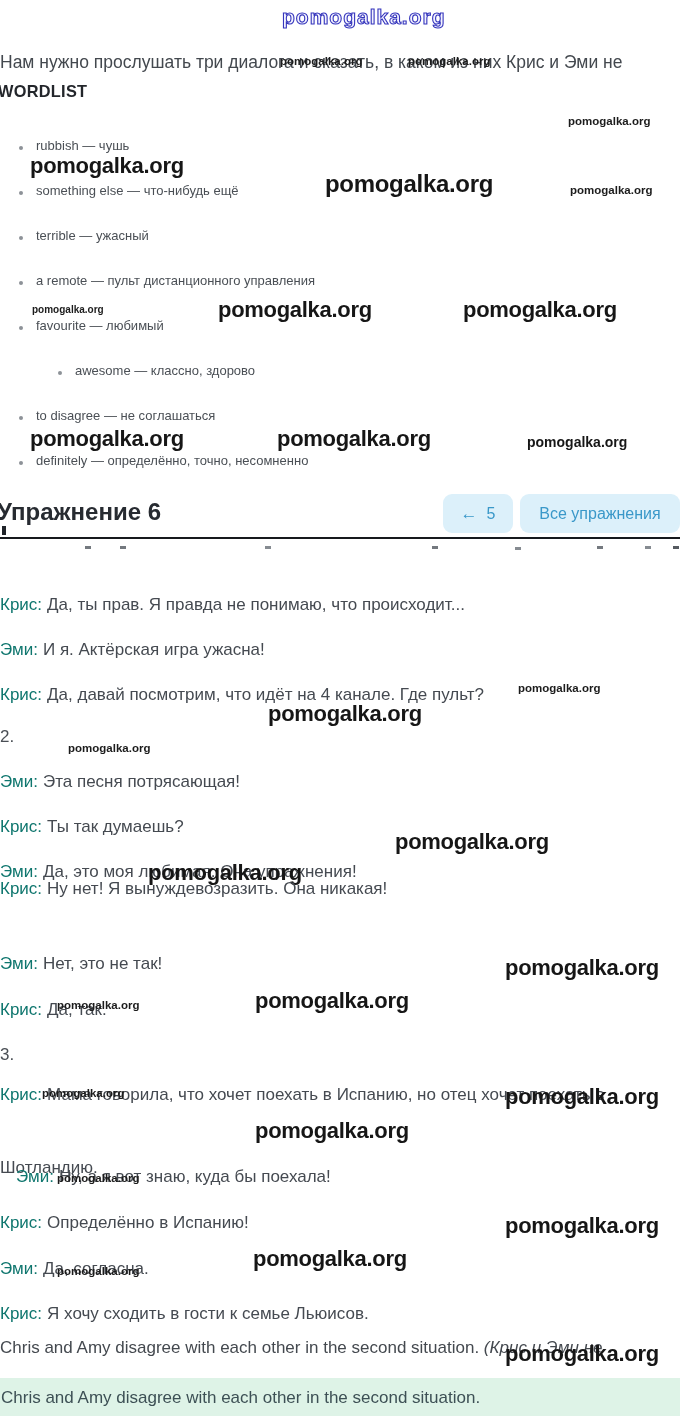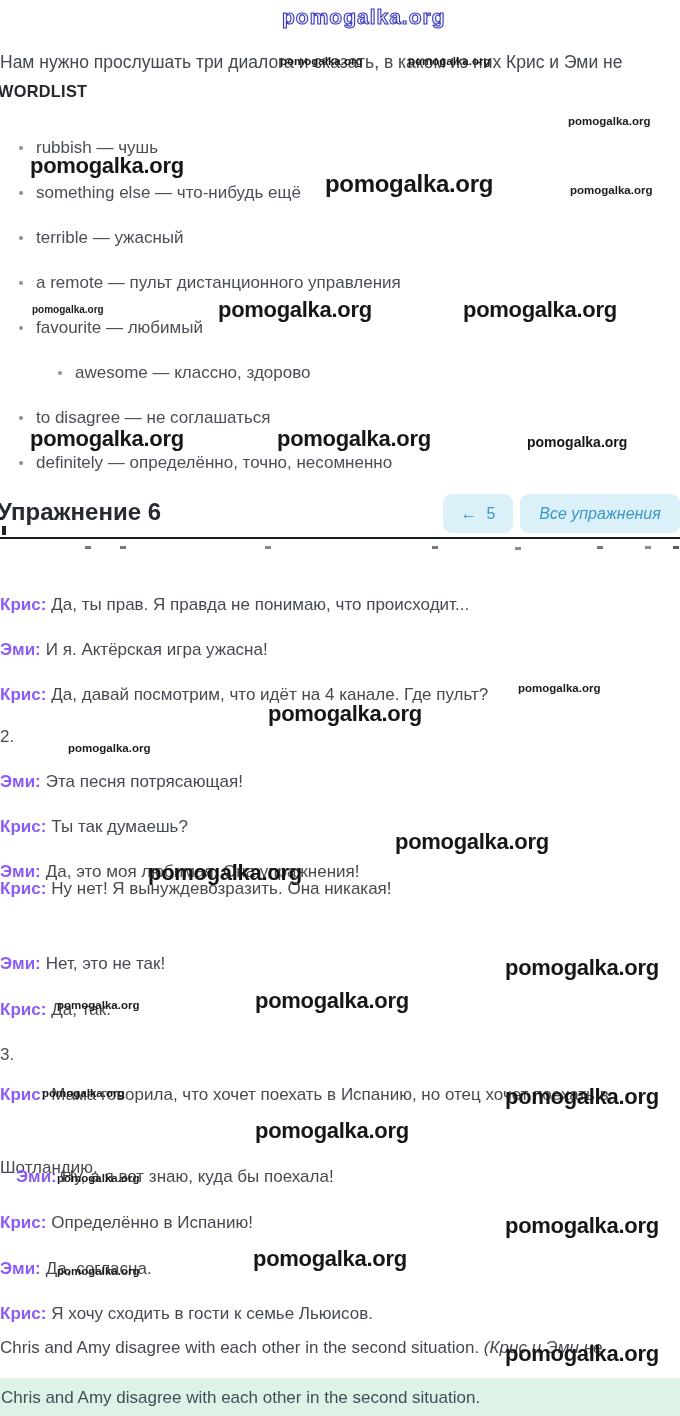--- a/index.html
+++ b/index.html
@@ -14,41 +14,41 @@
   .wm-sm{font-size:11.5px;font-weight:600;color:#1c1c1c;}
   .wm-xs{font-size:10px;font-weight:600;color:#1c1c1c;}
   .wm-brand{font-size:21px;font-weight:800;letter-spacing:1px;color:#3434bc;
             -webkit-text-fill-color:#f2f2ff;-webkit-text-stroke:1.1px #3434bc;}
 
   .intro{position:absolute;left:0;top:34px;width:680px;font-size:17.5px;color:#43484e;}
 
   .sec-title{position:absolute;left:-2px;top:82px;font-size:17px;font-weight:700;
              color:#23262b;letter-spacing:0.3px;transform:scaleX(0.96);transform-origin:left;}
 
-  .witem{position:absolute;left:36px;font-size:17px;color:#4a4f55;}
+  .witem{position:absolute;left:36px;font-size:13px;color:#4a4f55;}
   .witem::before{content:"";position:absolute;left:-17px;top:8px;width:4px;height:4px;
                  border-radius:50%;background:#8d9298;}
 
   .ex-title{position:absolute;left:-3px;top:498px;font-size:24px;font-weight:700;color:#272b31;}
 
   .btn{position:absolute;top:494px;height:39px;background:#dcf0fa;border-radius:9px;
        color:#3a98c9;font-size:16px;display:flex;align-items:center;justify-content:center;
        box-sizing:border-box;cursor:pointer;}
   .btn-prev{left:443px;width:70px;gap:9px;}
-  .btn-all{left:520px;width:160px;font-style:italic;}
+  .btn-all{left:520px;width:160px;}
   .arrow{font-size:17px;line-height:1;}
 
   .divider{position:absolute;left:0;top:537px;width:680px;height:2px;background:#16191d;}
   .cutmark{position:absolute;left:2px;top:526px;width:4px;height:9px;background:#20242a;}
   .cliprow{position:absolute;left:85px;top:546px;width:6px;height:3px;background:#74797f;
            box-shadow:35px 0 #74797f,180px 0 #868b91,347px 0 #74797f,430px 1px #868b91,
                       512px 0 #74797f,560px 0 #868b91,588px 0 #565b61,600px 0 #565b61;}
 
   .line{position:absolute;left:0;font-size:17px;color:#454a51;white-space:nowrap;}
-  .line b{color:#8b5cf6;font-weight:700;margin-right:5px;}
+  .line b{color:#0f766e;font-weight:400;margin-right:5px;}
   .num{color:#4a4f55;}
 
   .summary{position:absolute;left:0;top:1312px;width:658px;font-size:17px;
            line-height:38px;color:#44494f;}
   .summary .ru{font-style:italic;}
 
   .answer-box{position:absolute;left:0;top:1378px;width:680px;height:44px;background:#def3e7;}
   .answer-box span{display:block;padding:10px 0 0 1px;font-size:17px;color:#3d5055;}
 </style>
 </head>

